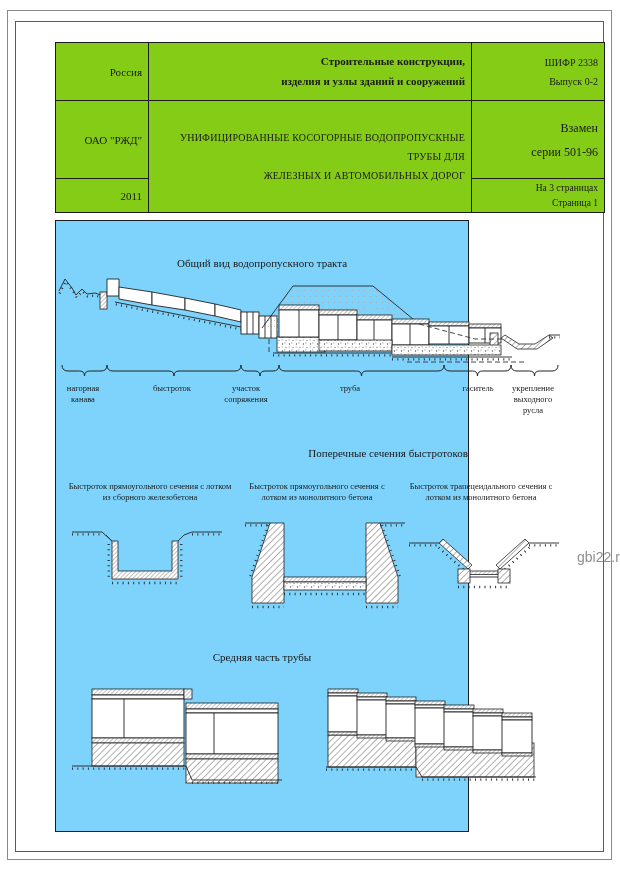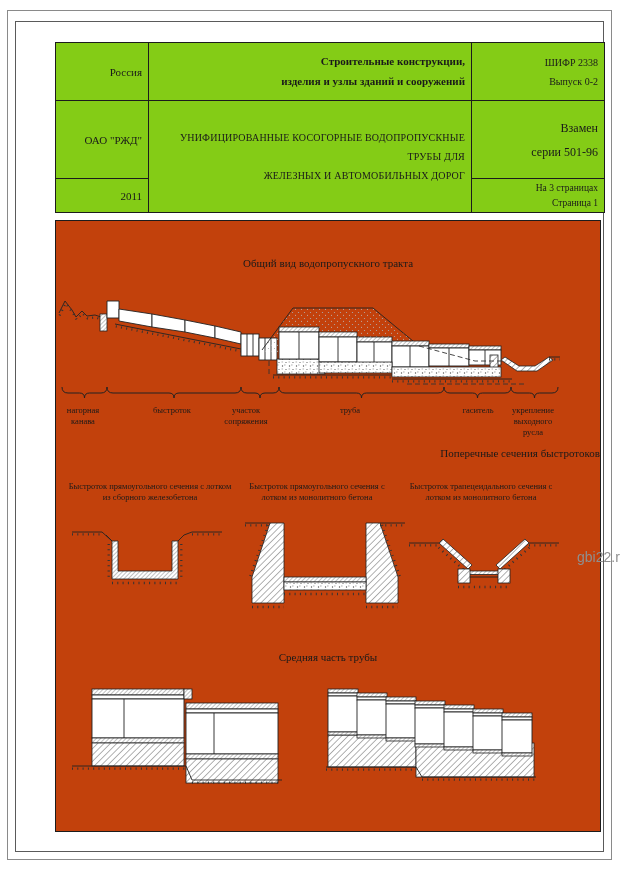--- a/index.html
+++ b/index.html
@@ -16,26 +16,26 @@
                padding:0 6px;background:#84cc16;}
   .c-country{width:80px;height:57px;font-size:11px;}
   .c-cat{width:310px;font-size:11px;font-weight:bold;line-height:1.75;}
   .c-code{width:120px;font-size:10px;line-height:1.9;}
   .c-org{height:77px;font-size:11px;}
   .c-doctitle{font-size:10px;line-height:1.9;letter-spacing:.2px;}
   .c-repl{font-size:12px;line-height:2.0;margin-top:44px;}
   .c-year{height:33px;font-size:11px;margin-top:11px;}
   .c-pages{font-size:9.5px;line-height:1.5;}
   
-  .frame{position:absolute;left:55px;top:220px;width:546px;height:612px;
-         border:1.5px solid #1c1c1c;box-sizing:border-box;background:#c2410c;}
+  .frame{position:absolute;left:55px;top:220px;width:414px;height:612px;
+         border:1.5px solid #1c1c1c;box-sizing:border-box;background:#7dd3fc;}
   .sec-title{position:absolute;left:0;width:100%;text-align:center;font-size:11px;}
   .t1{top:36px;} .t2{top:226px;text-align:right;} .t3{top:430px;}
   
-  .gv{position:absolute;left:1px;top:66px;width:506px;height:162px;}
+  .gv{position:absolute;left:1px;top:44px;width:506px;height:162px;}
   .gv-label{position:absolute;font-size:8.5px;line-height:1.3;text-align:center;}
   
   .cap{position:absolute;font-size:8.5px;line-height:1.35;text-align:center;}
   .cap1{left:8px;top:260px;width:172px;}
   .cap2{left:180px;top:260px;width:162px;}
   .cap3{left:346px;top:260px;width:158px;}
   .cs1{position:absolute;left:6px;top:296px;}
   .cs2{position:absolute;left:184px;top:294px;}
   .cs3{position:absolute;left:348px;top:300px;}
   .bl{position:absolute;left:8px;top:460px;}

